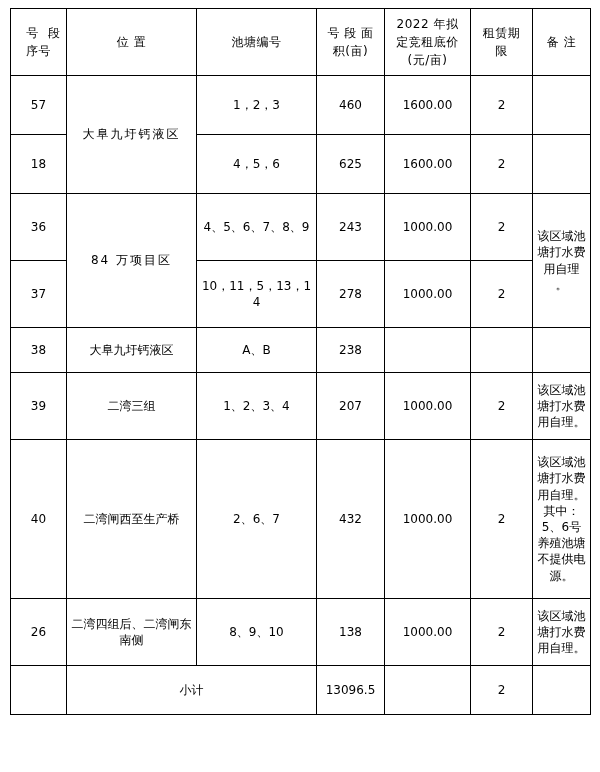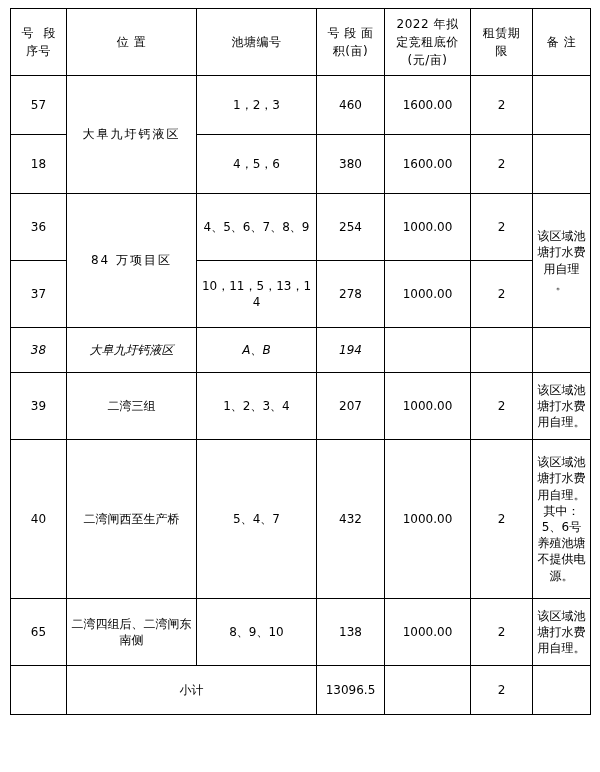--- a/index.html
+++ b/index.html
@@ -50,38 +50,39 @@
     letter-spacing: 0.5px;
     height: 62px;
   }
   .hdr-two-line {
     display: block;
     line-height: 1.5;
   }
   .spaced3 {
     letter-spacing: 3px;
     padding-left: 3px;
+    text-align: right;
   }
   .big-loc {
     font-size: 17px;
     letter-spacing: 2px;
     line-height: 1.7;
   }
   .bold-note {
     font-weight: bold;
     font-size: 12px;
     line-height: 1.5;
     letter-spacing: 0px;
   }
   td.num { font-size: 12.5px; }
   td.pond { font-size: 12px; line-height: 1.5; }
   td.loc { font-size: 12.5px; line-height: 1.6; }
   .r34 td, .r35 td { height: 54px; }
   .r36 td, .r37 td { height: 62px; }
-  .r38 td { height: 40px; font-style: italic; }
+  .r38 td { height: 40px; }
   .r39 td { height: 62px; }
   .r40 td { height: 154px; }
   .r41 td { height: 62px; }
   .rsum td { height: 44px; margin-left: 36px; }
 </style>
 </head>
 <body>
 
 <div class="sheet">
   <table class="grid">
@@ -124,73 +125,73 @@
         <td class="big-loc" rowspan="2">大阜九圩钙液区</td>
         <td class="pond">1，2，3</td>
         <td class="num">460</td>
         <td class="num">1600.00</td>
         <td class="num">2</td>
         <td></td>
       </tr>
       <tr class="r35">
         <td class="num">18</td>
         <td class="pond">4，5，6</td>
-        <td class="num">380</td>
+        <td class="num">625</td>
         <td class="num">1600.00</td>
         <td class="num">2</td>
         <td></td>
       </tr>
       <tr class="r36">
         <td class="num">36</td>
         <td class="big-loc" rowspan="2">84 万项目区</td>
         <td class="pond">4、5、6、7、8、9</td>
-        <td class="num">254</td>
+        <td class="num">243</td>
         <td class="num">1000.00</td>
         <td class="num">2</td>
         <td class="bold-note" rowspan="2">该区域池塘打水费用自理 。</td>
       </tr>
       <tr class="r37">
         <td class="num">37</td>
         <td class="pond">10，11，5，13，14</td>
         <td class="num">278</td>
         <td class="num">1000.00</td>
         <td class="num">2</td>
       </tr>
       <tr class="r38">
         <td class="num">38</td>
         <td class="loc">大阜九圩钙液区</td>
         <td class="pond">A、B</td>
-        <td class="num">194</td>
+        <td class="num">238</td>
         <td class="num"></td>
         <td class="num"></td>
         <td></td>
       </tr>
       <tr class="r39">
         <td class="num">39</td>
         <td class="loc">二湾三组</td>
         <td class="pond">1、2、3、4</td>
         <td class="num">207</td>
         <td class="num">1000.00</td>
         <td class="num">2</td>
         <td class="bold-note">该区域池塘打水费用自理。</td>
       </tr>
       <tr class="r40">
         <td class="num">40</td>
         <td class="loc">二湾闸西至生产桥</td>
-        <td class="pond">5、4、7</td>
+        <td class="pond">2、6、7</td>
         <td class="num">432</td>
         <td class="num">1000.00</td>
         <td class="num">2</td>
         <td class="bold-note">
           <div>该区域池塘打水费用自理。</div>
           <div>其中：5、6号养殖池塘不提供电源。</div>
         </td>
       </tr>
       <tr class="r41">
-        <td class="num">65</td>
+        <td class="num">26</td>
         <td class="loc">二湾四组后、二湾闸东南侧</td>
         <td class="pond">8、9、10</td>
         <td class="num">138</td>
         <td class="num">1000.00</td>
         <td class="num">2</td>
         <td class="bold-note">该区域池塘打水费用自理。</td>
       </tr>
       <tr class="rsum">
         <td></td>
         <td class="loc" colspan="2">小计</td>

